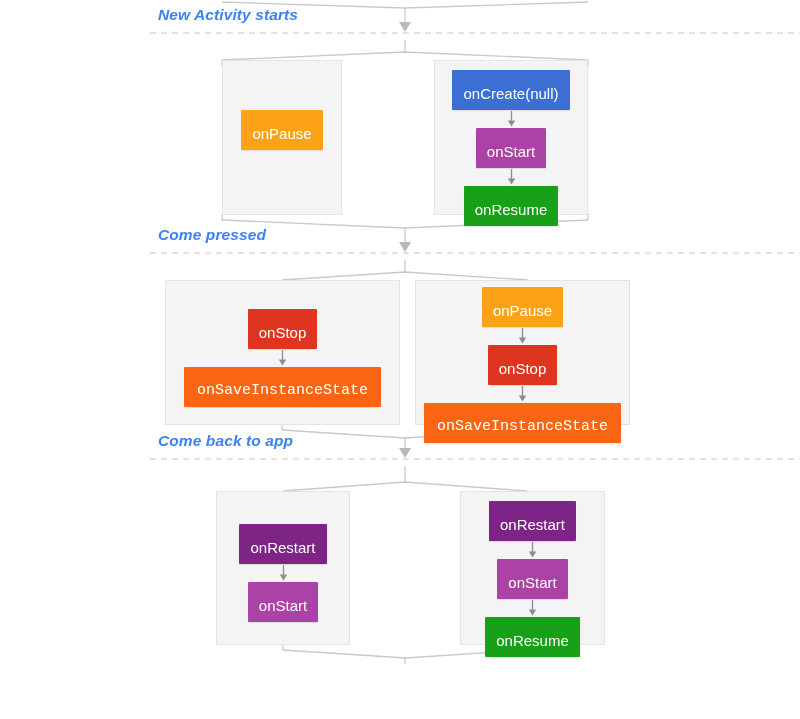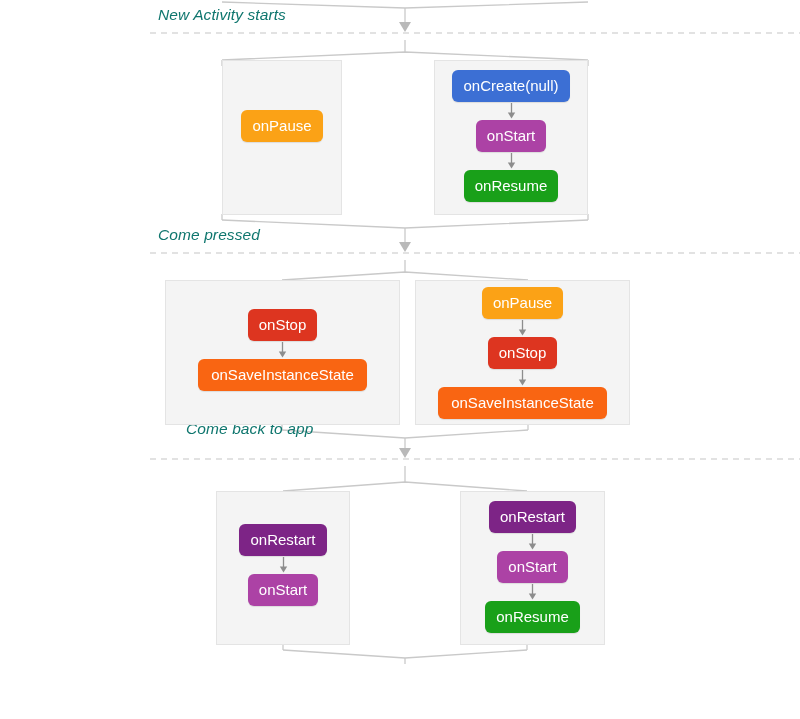--- a/index.html
+++ b/index.html
@@ -12,23 +12,24 @@
   #stage{position:relative;width:800px;height:719px;}
 
   
   #wires{position:absolute;left:0;top:0;width:800px;height:719px;pointer-events:none;}
 
   
   .sec-label{
     position:absolute;
     font-style:italic;
     font-size:15.5px;
-    color:#0f766e;
+    color:#3b82f6;
     letter-spacing:.1px;
     white-space:nowrap;
+    font-weight:bold;
   }
 
   
   .panel{
     position:absolute;
     background:#f4f4f4;
     border:1px solid #e4e4e4;
     box-sizing:border-box;
   }
   .panel .stack{
@@ -38,26 +39,26 @@
     flex-direction:column;
     align-items:center;
   }
 
   
   .chip{
     display:inline-block;
     color:#ffffff;
     font-size:15px;
     line-height:1;
-    padding:8px 11px 9px 11px;
-    border-radius:6px;
+    padding:16px 11px 9px 11px;
+    border-radius:1px;
     white-space:nowrap;
     box-shadow:0 1px 1px rgba(0,0,0,.10);
   }
-  .chip.wide{padding-left:13px;padding-right:13px;}
+  .chip.wide{padding-left:13px;padding-right:13px;font-family:Liberation Mono, monospace;}
 
   
   .tick{
     height:18px;
     display:flex;
     align-items:center;
     justify-content:center;
   }
   .tick svg{display:block;}
 </style>
@@ -117,21 +118,21 @@
 
     <g fill="#b9b9b9">
       <path d="M399,22 L411,22 L405,32 z"></path>
       <path d="M399,242 L411,242 L405,252 z"></path>
       <path d="M399,448 L411,448 L405,458 z"></path>
     </g>
   </svg>
 
   <div class="sec-label" style="left:158px;top:6px;">New Activity starts</div>
   <div class="sec-label" style="left:158px;top:226px;">Come pressed</div>
-  <div class="sec-label" style="left:158px;top:420px;margin-left:28px;">Come back to app</div>
+  <div class="sec-label" style="left:158px;top:432px;">Come back to app</div>
 
   <div class="panel" style="left:222px;top:60px;width:120px;height:155px;">
     <div class="stack" style="top:49px;">
       <div class="chip" style="background-color: rgb(251, 162, 22);">onPause</div>
     </div>
   </div>
 
   <div class="panel" style="left:434px;top:60px;width:154px;height:155px;">
     <div class="stack" style="top:9px;">
       <div class="chip" style="background-color: rgb(60, 111, 212);">onCreate(null)</div>

